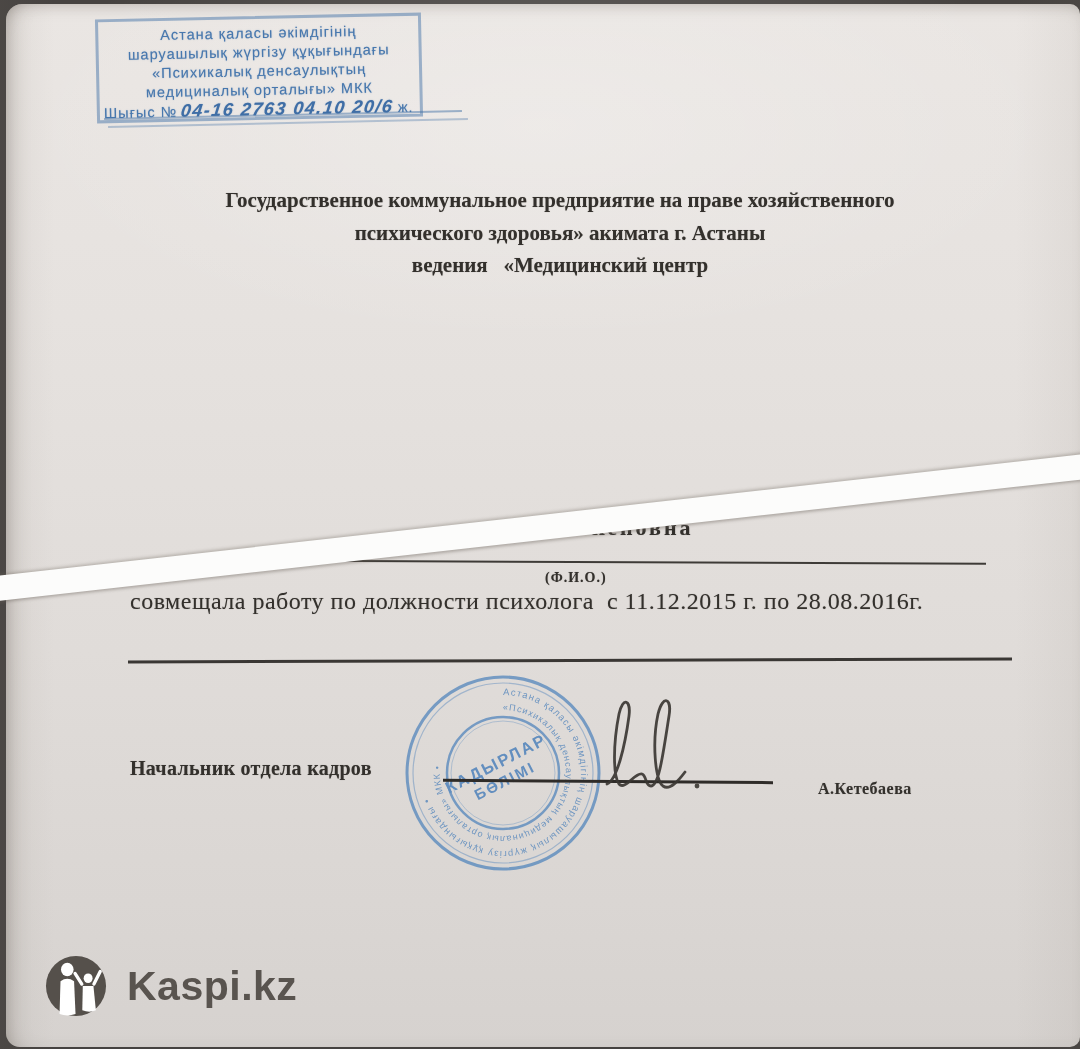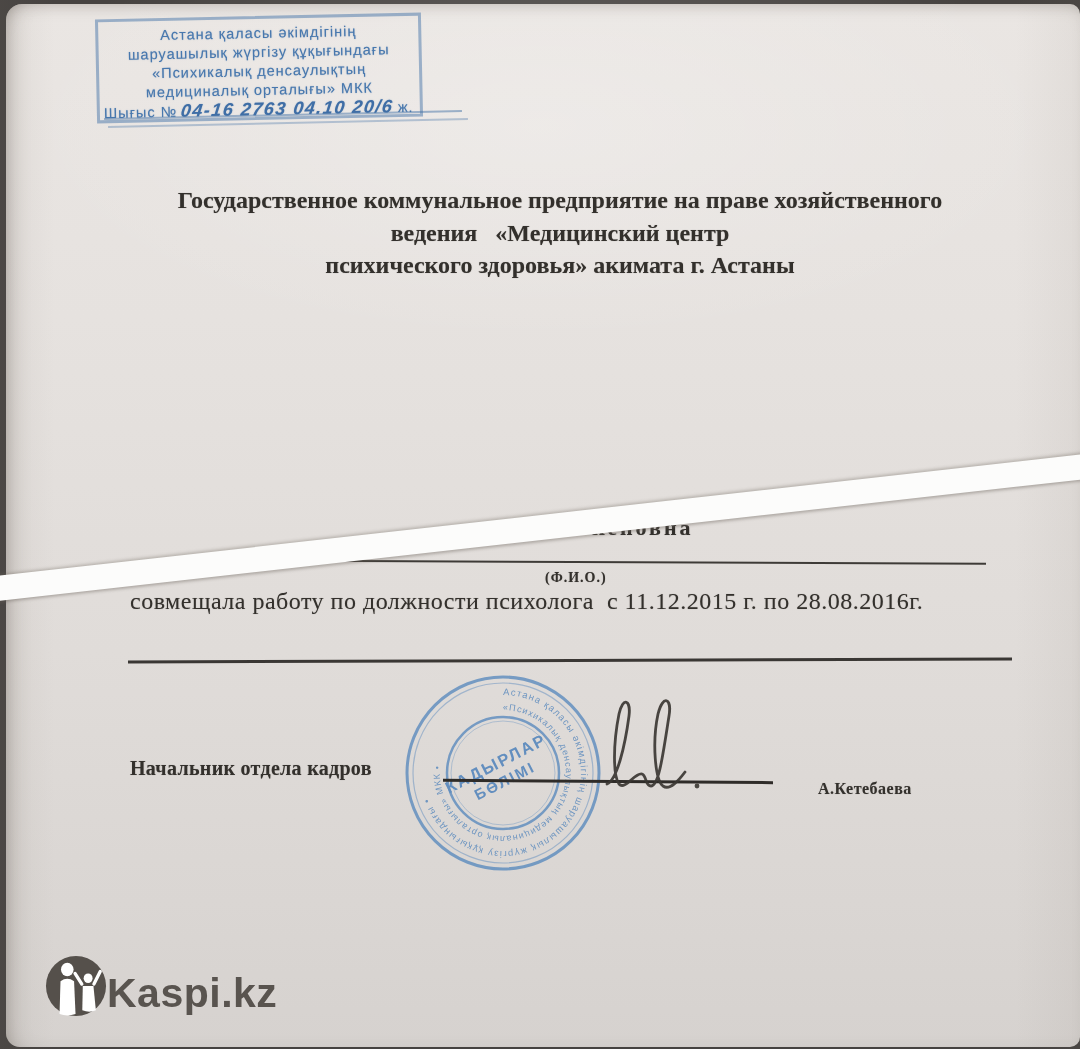--- a/index.html
+++ b/index.html
@@ -16,21 +16,21 @@
   
   .stamp{left:96px;top:16px;width:326px;height:104px;transform:rotate(-1.2deg);z-index:2;
          border:3px solid rgba(72,118,170,.5);text-align:center;color:#4878ae;
          font-family:"Liberation Sans","DejaVu Sans",sans-serif;font-size:14.5px;letter-spacing:1px;
          line-height:19px;padding-top:5px;box-sizing:border-box;text-shadow:0 0 1.2px rgba(72,118,170,.55);}
   .stamp-last{display:flex;align-items:baseline;justify-content:flex-start;padding-left:4px;margin-top:0;}
   .hand{font-style:italic;font-weight:bold;font-size:18px;letter-spacing:1.5px;color:#3f6ea6;
         transform:skewX(-8deg);display:inline-block;margin:0 4px;white-space:nowrap;}
   .stamp-ul{height:2px;background:rgba(70,115,168,.5);z-index:2;}
   
-  .header{left:80px;top:184px;width:960px;text-align:center;font-weight:bold;font-size:24px;
+  .header{left:80px;top:184px;width:960px;text-align:center;font-weight:bold;font-size:21px;
           line-height:32.5px;z-index:2;}
   .header div{white-space:pre-wrap;}
   
   .order{left:133px;top:405px;font-weight:bold;font-size:20.5px;line-height:32px;z-index:2;}
   
   .person-name{left:592px;top:515px;font-weight:bold;font-size:22px;letter-spacing:3px;z-index:2;}
   
   .tear{left:-45px;top:514px;width:1190px;height:25px;background:#fcfcfb;border-radius:14px;
         transform:rotate(-6.4deg);z-index:5;
         box-shadow:0 2px 3px rgba(105,98,90,.4),0 -2px 3px rgba(105,98,90,.3);}
@@ -38,21 +38,21 @@
   .fio-label{left:545px;top:570px;font-weight:bold;font-size:14px;letter-spacing:1px;z-index:2;}
   .body-line{left:130px;top:588px;font-size:24px;letter-spacing:.5px;white-space:pre-wrap;z-index:2;}
   .rule2{left:128px;top:659px;width:884px;height:2.5px;background:#3a3734;transform:rotate(-.2deg);z-index:2;}
   
   .sig-role{left:130px;top:757px;font-weight:bold;font-size:20px;letter-spacing:.3px;z-index:3;text-align:right;}
   .sig-line{left:443px;top:780px;width:330px;height:2.5px;background:#2f2c29;transform:rotate(.4deg);z-index:3;}
   .sig-name{left:818px;top:780px;font-weight:bold;font-size:16px;letter-spacing:.5px;z-index:3;}
   .seal-wrap{left:388px;top:658px;width:230px;height:230px;z-index:2;opacity:.85;}
   .scribble{left:585px;top:688px;width:185px;height:118px;z-index:4;}
   
-  .kaspi{left:45px;top:955px;display:flex;align-items:flex-end;gap:0;z-index:6;}
+  .kaspi{left:45px;top:955px;display:flex;align-items:center;gap:20px;z-index:6;}
   .kaspi-word{font-family:"Liberation Sans","DejaVu Sans",sans-serif;font-weight:bold;font-size:41px;
               color:#59544f;letter-spacing:.5px;}
 </style>
 </head>
 <body>
 
 <div class="stage">
   <div class="paper"></div>
   <div class="paper-sheen"></div>
 
@@ -65,22 +65,22 @@
       <span>Шығыс №</span>
       <span class="hand">04-16 2763 04.10 20/6</span>
       <span>ж.</span>
     </div>
   </div>
   <div class="abs stamp-ul" style="left:104px;top:114px;width:358px;transform:rotate(-1.3deg);"></div>
   <div class="abs stamp-ul" style="left:108px;top:122px;width:360px;transform:rotate(-1.3deg);opacity:.7;"></div>
 
   <div class="abs header ink">
     <div>Государственное коммунальное предприятие на праве хозяйственного</div>
+    <div>психического здоровья» акимата г. Астаны</div>
     <div>ведения   «Медицинский центр</div>
-    <div>психического здоровья» акимата г. Астаны</div>
   </div>
 
 
   <div class="abs person-name ink">кеновна</div>
 
   <div class="abs tear"></div>
 
   <div class="abs fio-line"></div>
   <div class="abs fio-label ink">(Ф.И.О.)</div>
 

